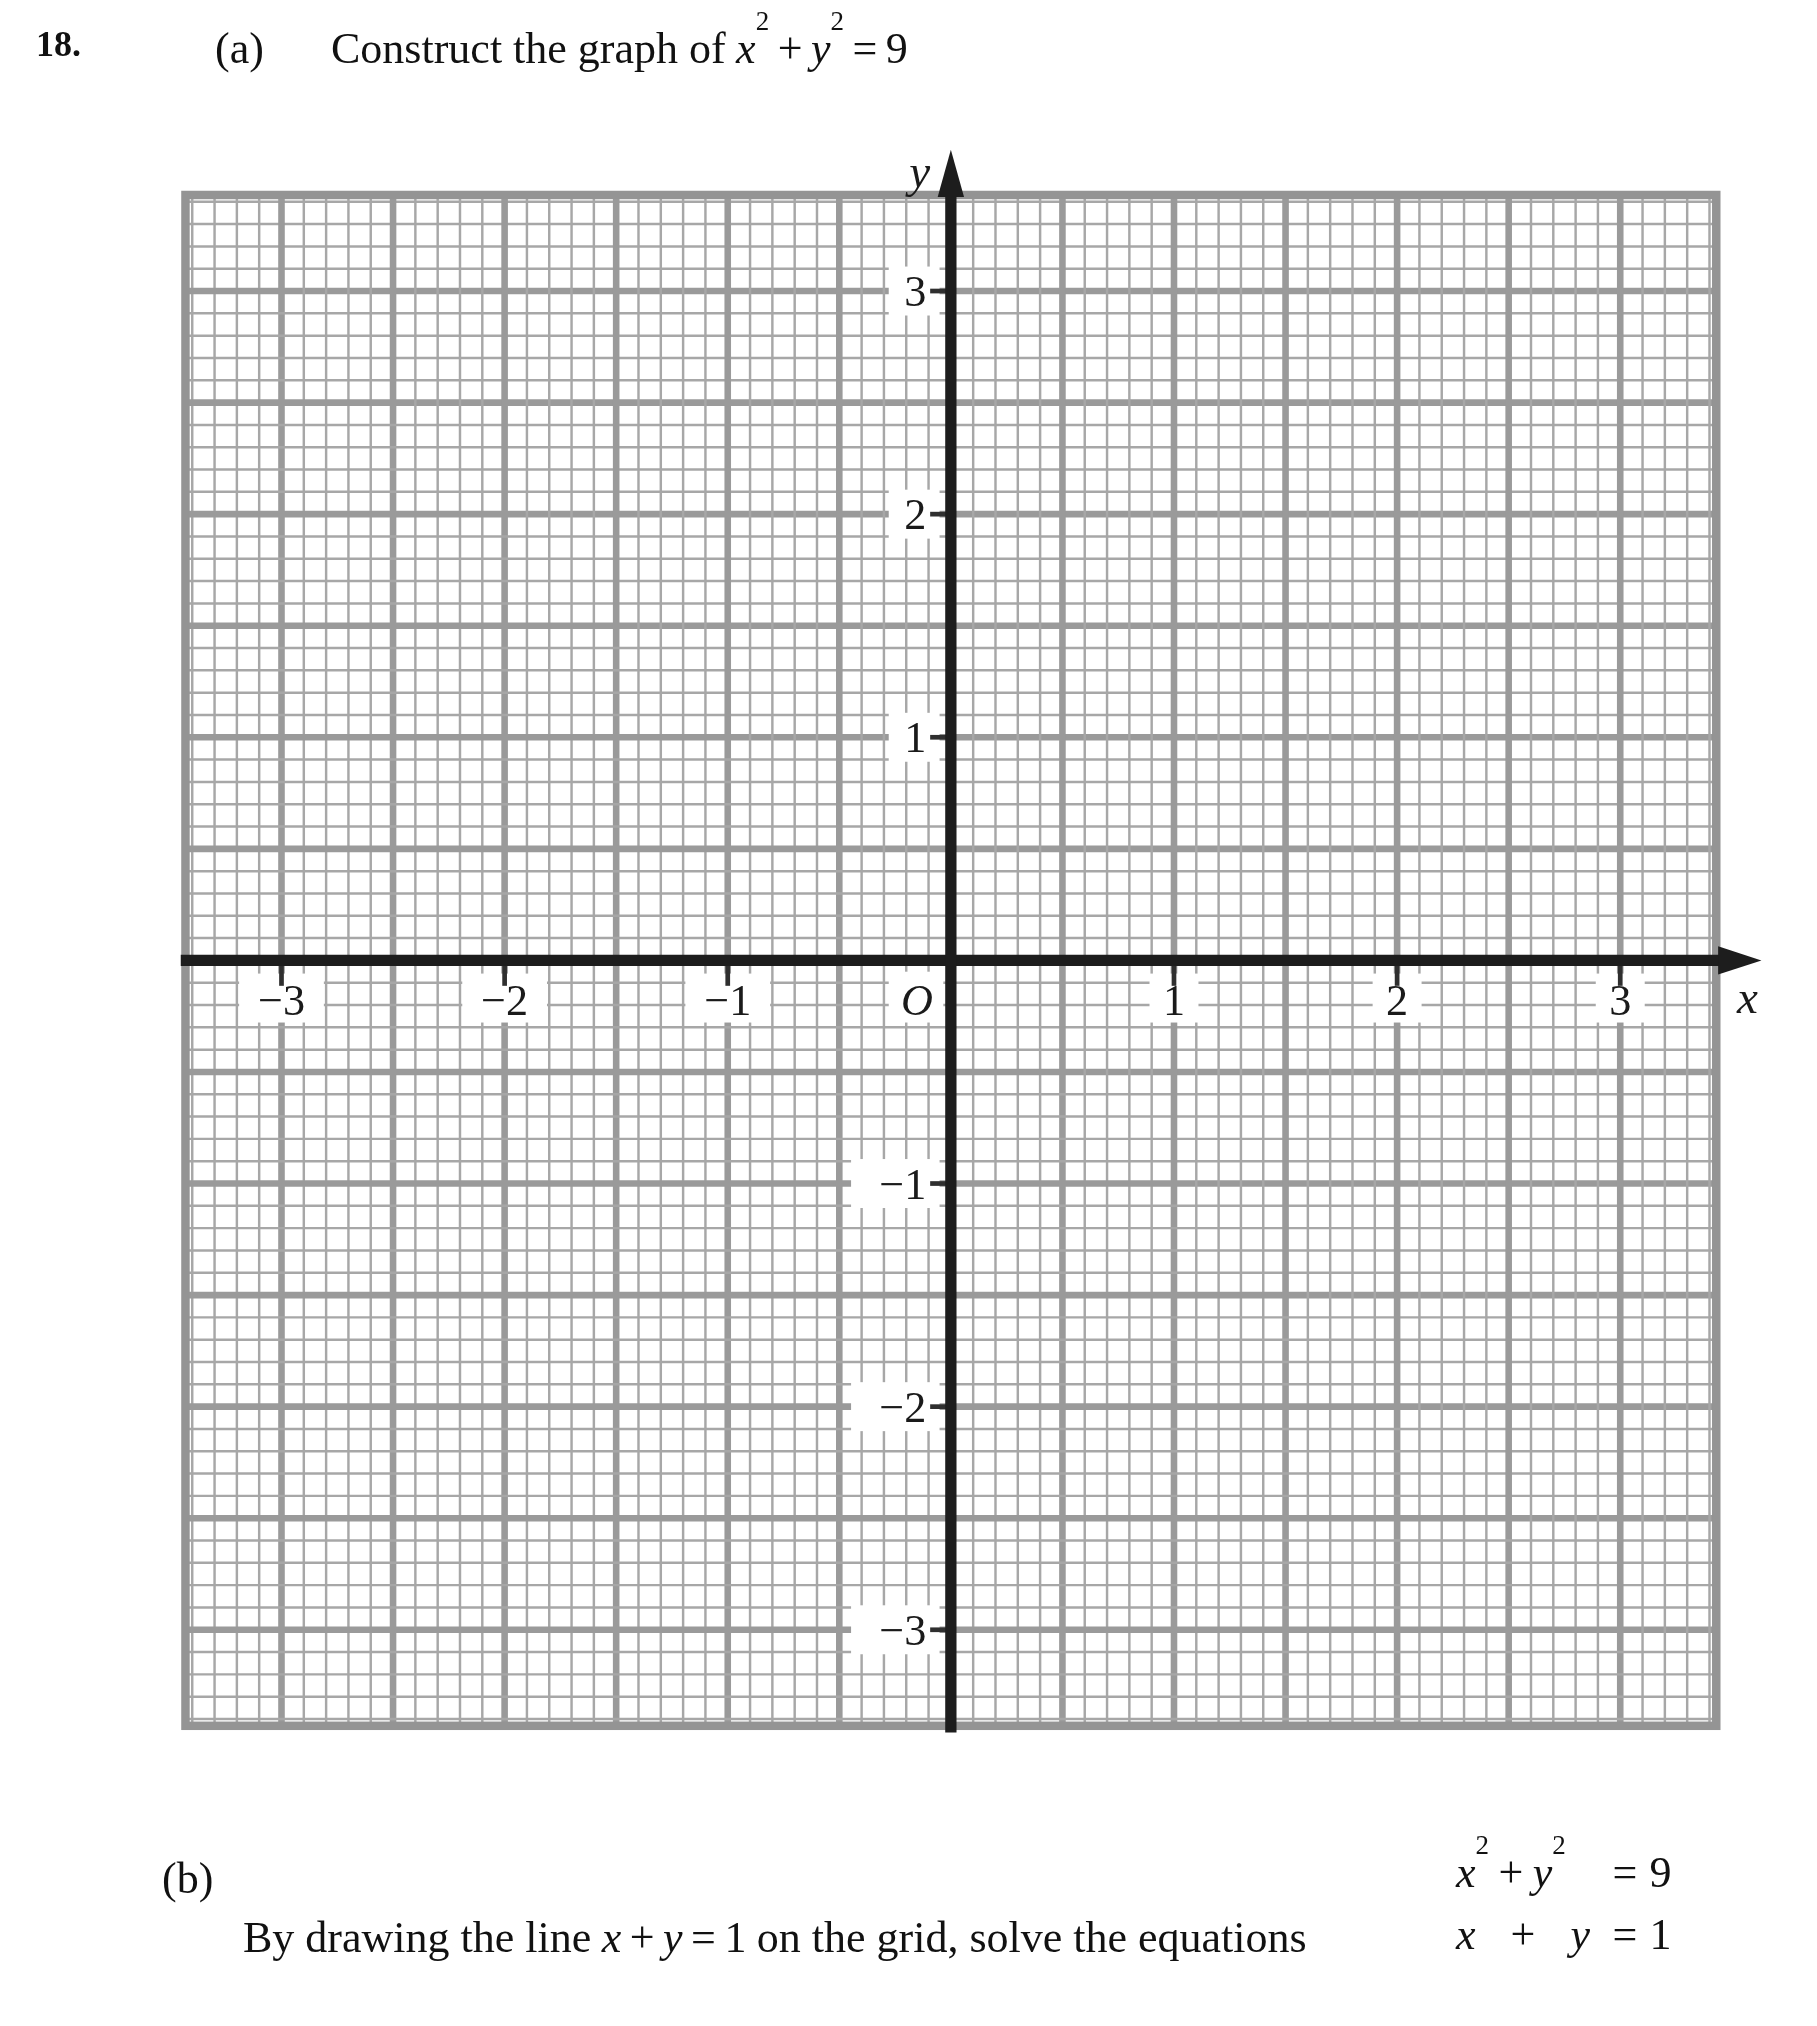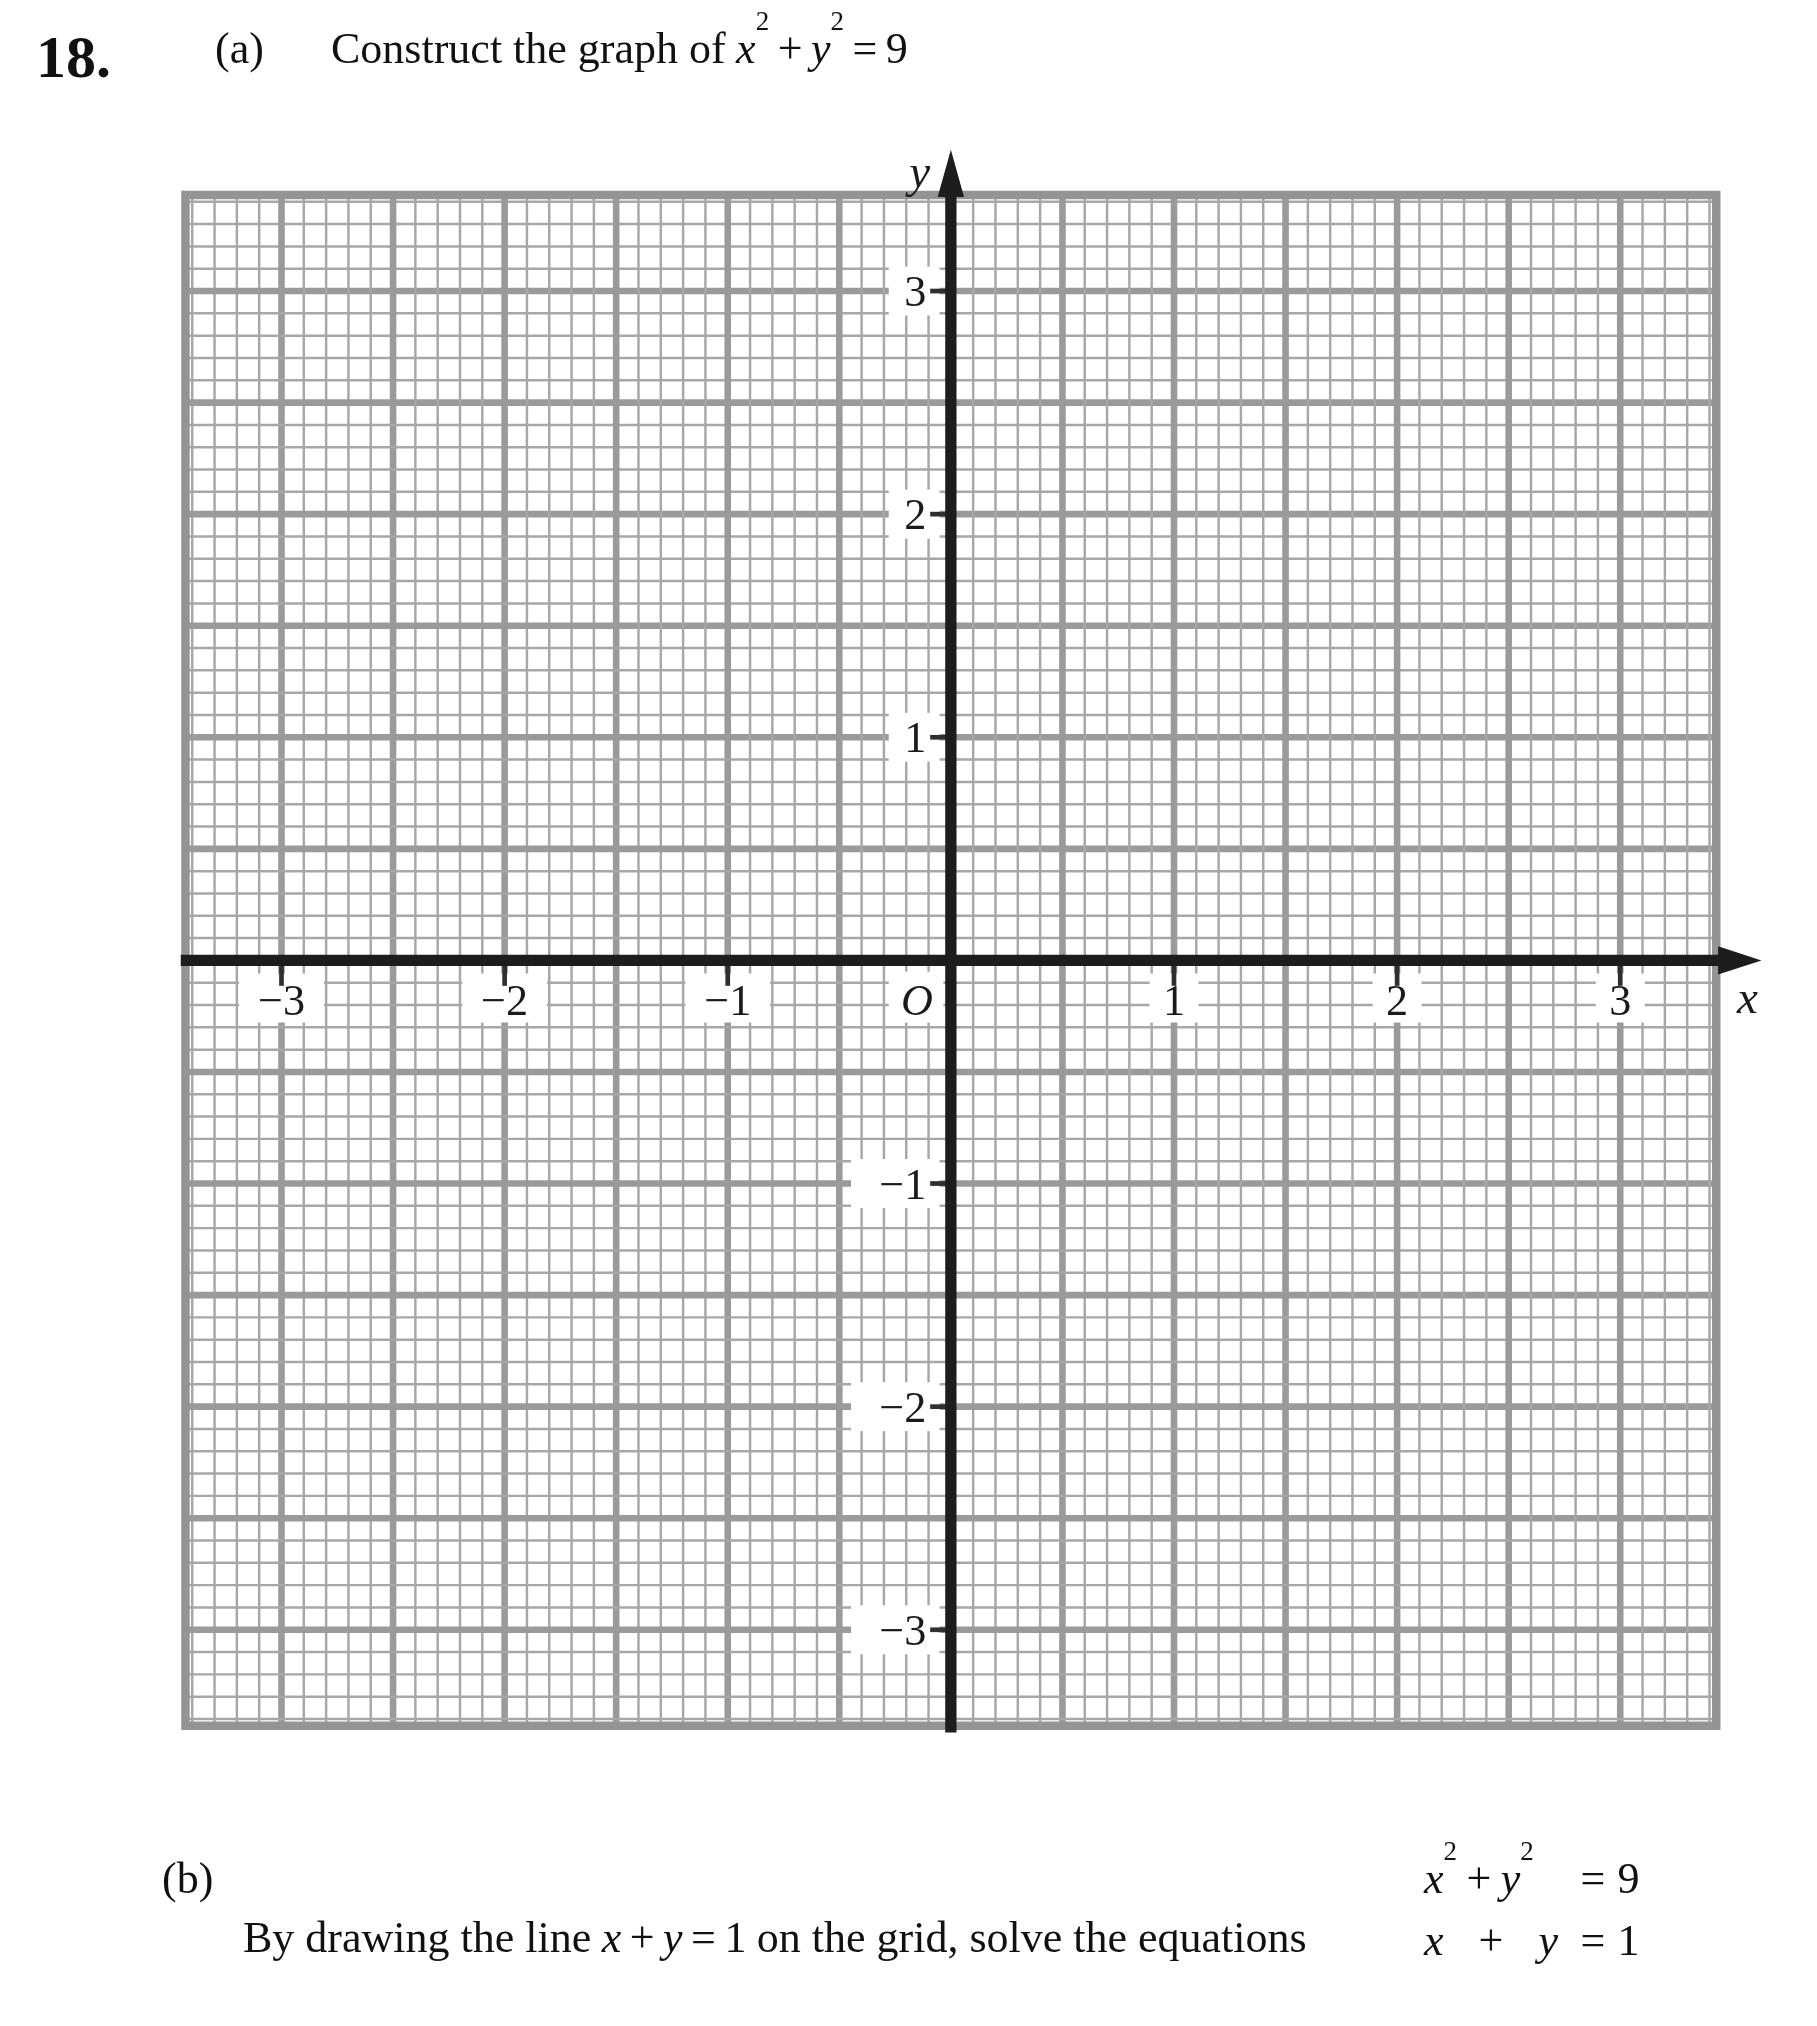--- a/index.html
+++ b/index.html
@@ -5,32 +5,32 @@
   html,body{margin:0;padding:0;background:#ffffff;}
   .page{
     position:relative;
     width:1817px;height:2026px;
     background:#ffffff;
     font-family:"Liberation Serif","DejaVu Serif",serif;
     color:#111111;
     overflow:hidden;
   }
   .abs{position:absolute;white-space:nowrap;}
-  .qnum{font-weight:bold;font-size:60px;text-align:center;}
+  .qnum{font-weight:bold;font-size:36px;text-align:center;}
   .plabel{font-size:44px;}
   .ptext{font-size:44px;}
   .math i{font-style:italic;}
   .math sup{font-size:27px;position:relative;top:-17px;line-height:0;}
   .op{margin:0 9.4px;}
   .opn{margin:0 8.5px;}
   .inline-math{margin:0 10.4px;}
   svg{position:absolute;left:0;top:0;}
   
   .sys{position:absolute;left:1424px;top:1847px;font-size:44px;}
-  .sys .row{display:flex;align-items:center;height:62px;}
+  .sys .row{display:flex;align-items:flex-start;height:62px;margin-left:32px;}
   .sys .lhs{display:inline-flex;align-items:baseline;width:149px;}
   .sys .row2 .lhs{justify-content:space-between;padding-right:15px;box-sizing:border-box;}
   .sys .rhs{margin-left:7.5px;display:inline-flex;align-items:baseline;}
   .sys .rhs .val{margin-left:12.2px;}
   .sys i{font-style:italic;}
   .sys sup{font-size:27px;position:relative;top:-17px;line-height:0;}
 </style>
 </head>
 <body>
 

